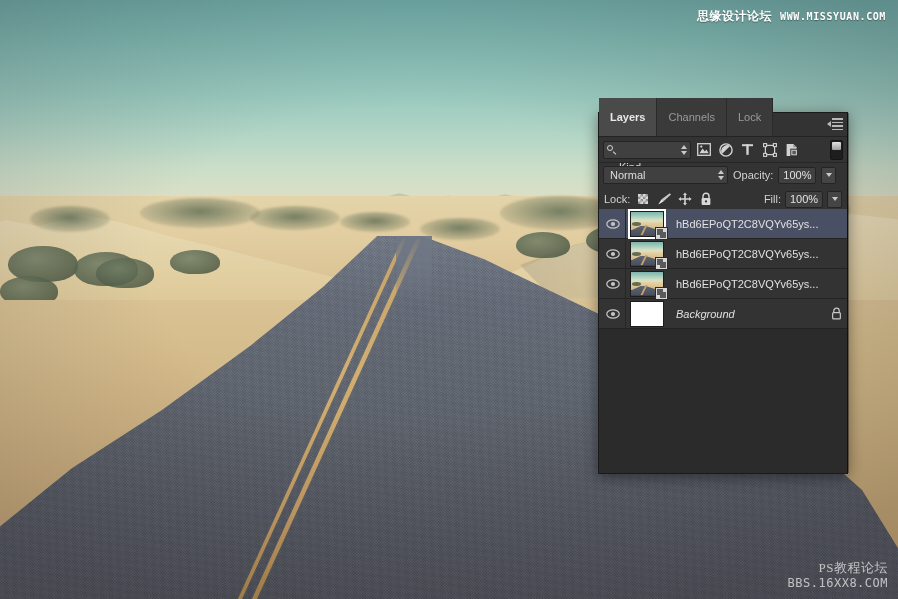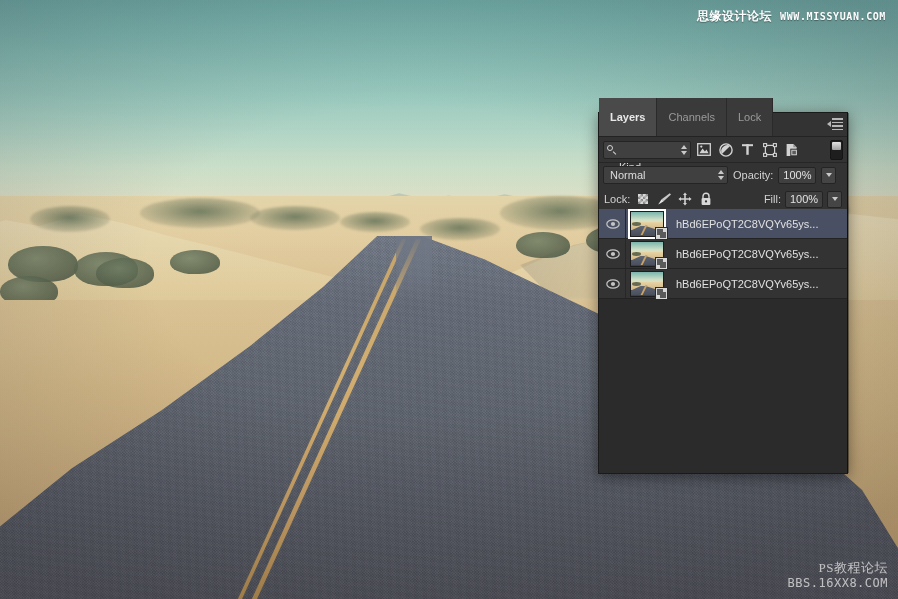--- a/index.html
+++ b/index.html
@@ -832,17 +832,37 @@
             <div class="t-scrub"></div>
               <div class="t-road"></div>
               <div class="t-line"></div>
           </div>
           <span class="so-badge"></span>
         </div>
         <div class="layer-name">hBd6EPoQT2C8VQYv65ys...</div>
         <div class="row-lock"></div>
       </div>
 
+      <div class="layer-row">
+        <div class="eye-cell">
+          <span class="eye">
+            <svg width="14" height="10" viewBox="0 0 14 10">
+              <ellipse cx="7" cy="5" rx="6.2" ry="4.2" fill="none" stroke="#c5c5c5" stroke-width="1.2"></ellipse>
+              <circle cx="7" cy="5" r="2.1" fill="#c5c5c5"></circle>
+            </svg>
+          </span>
+        </div>
+        <div class="thumb-wrap">
+          <div class="white-thumb"></div>
+        </div>
+        <div class="layer-name bg">Background</div>
+        <div class="row-lock">
+          <svg width="11" height="13" viewBox="0 0 12 14">
+            <path d="M3,6.2 L3,4.2 A3,3 0 0 1 9,4.2 L9,6.2" fill="none" stroke="#c9c9c9" stroke-width="1.3"></path>
+            <rect x="1.8" y="6.1" width="8.4" height="6.8" rx="1" fill="none" stroke="#c9c9c9" stroke-width="1.3"></rect>
+          </svg>
+        </div>
+      </div>
 
     </div>
   </div>
 
 </div>
 
 </body></html>

